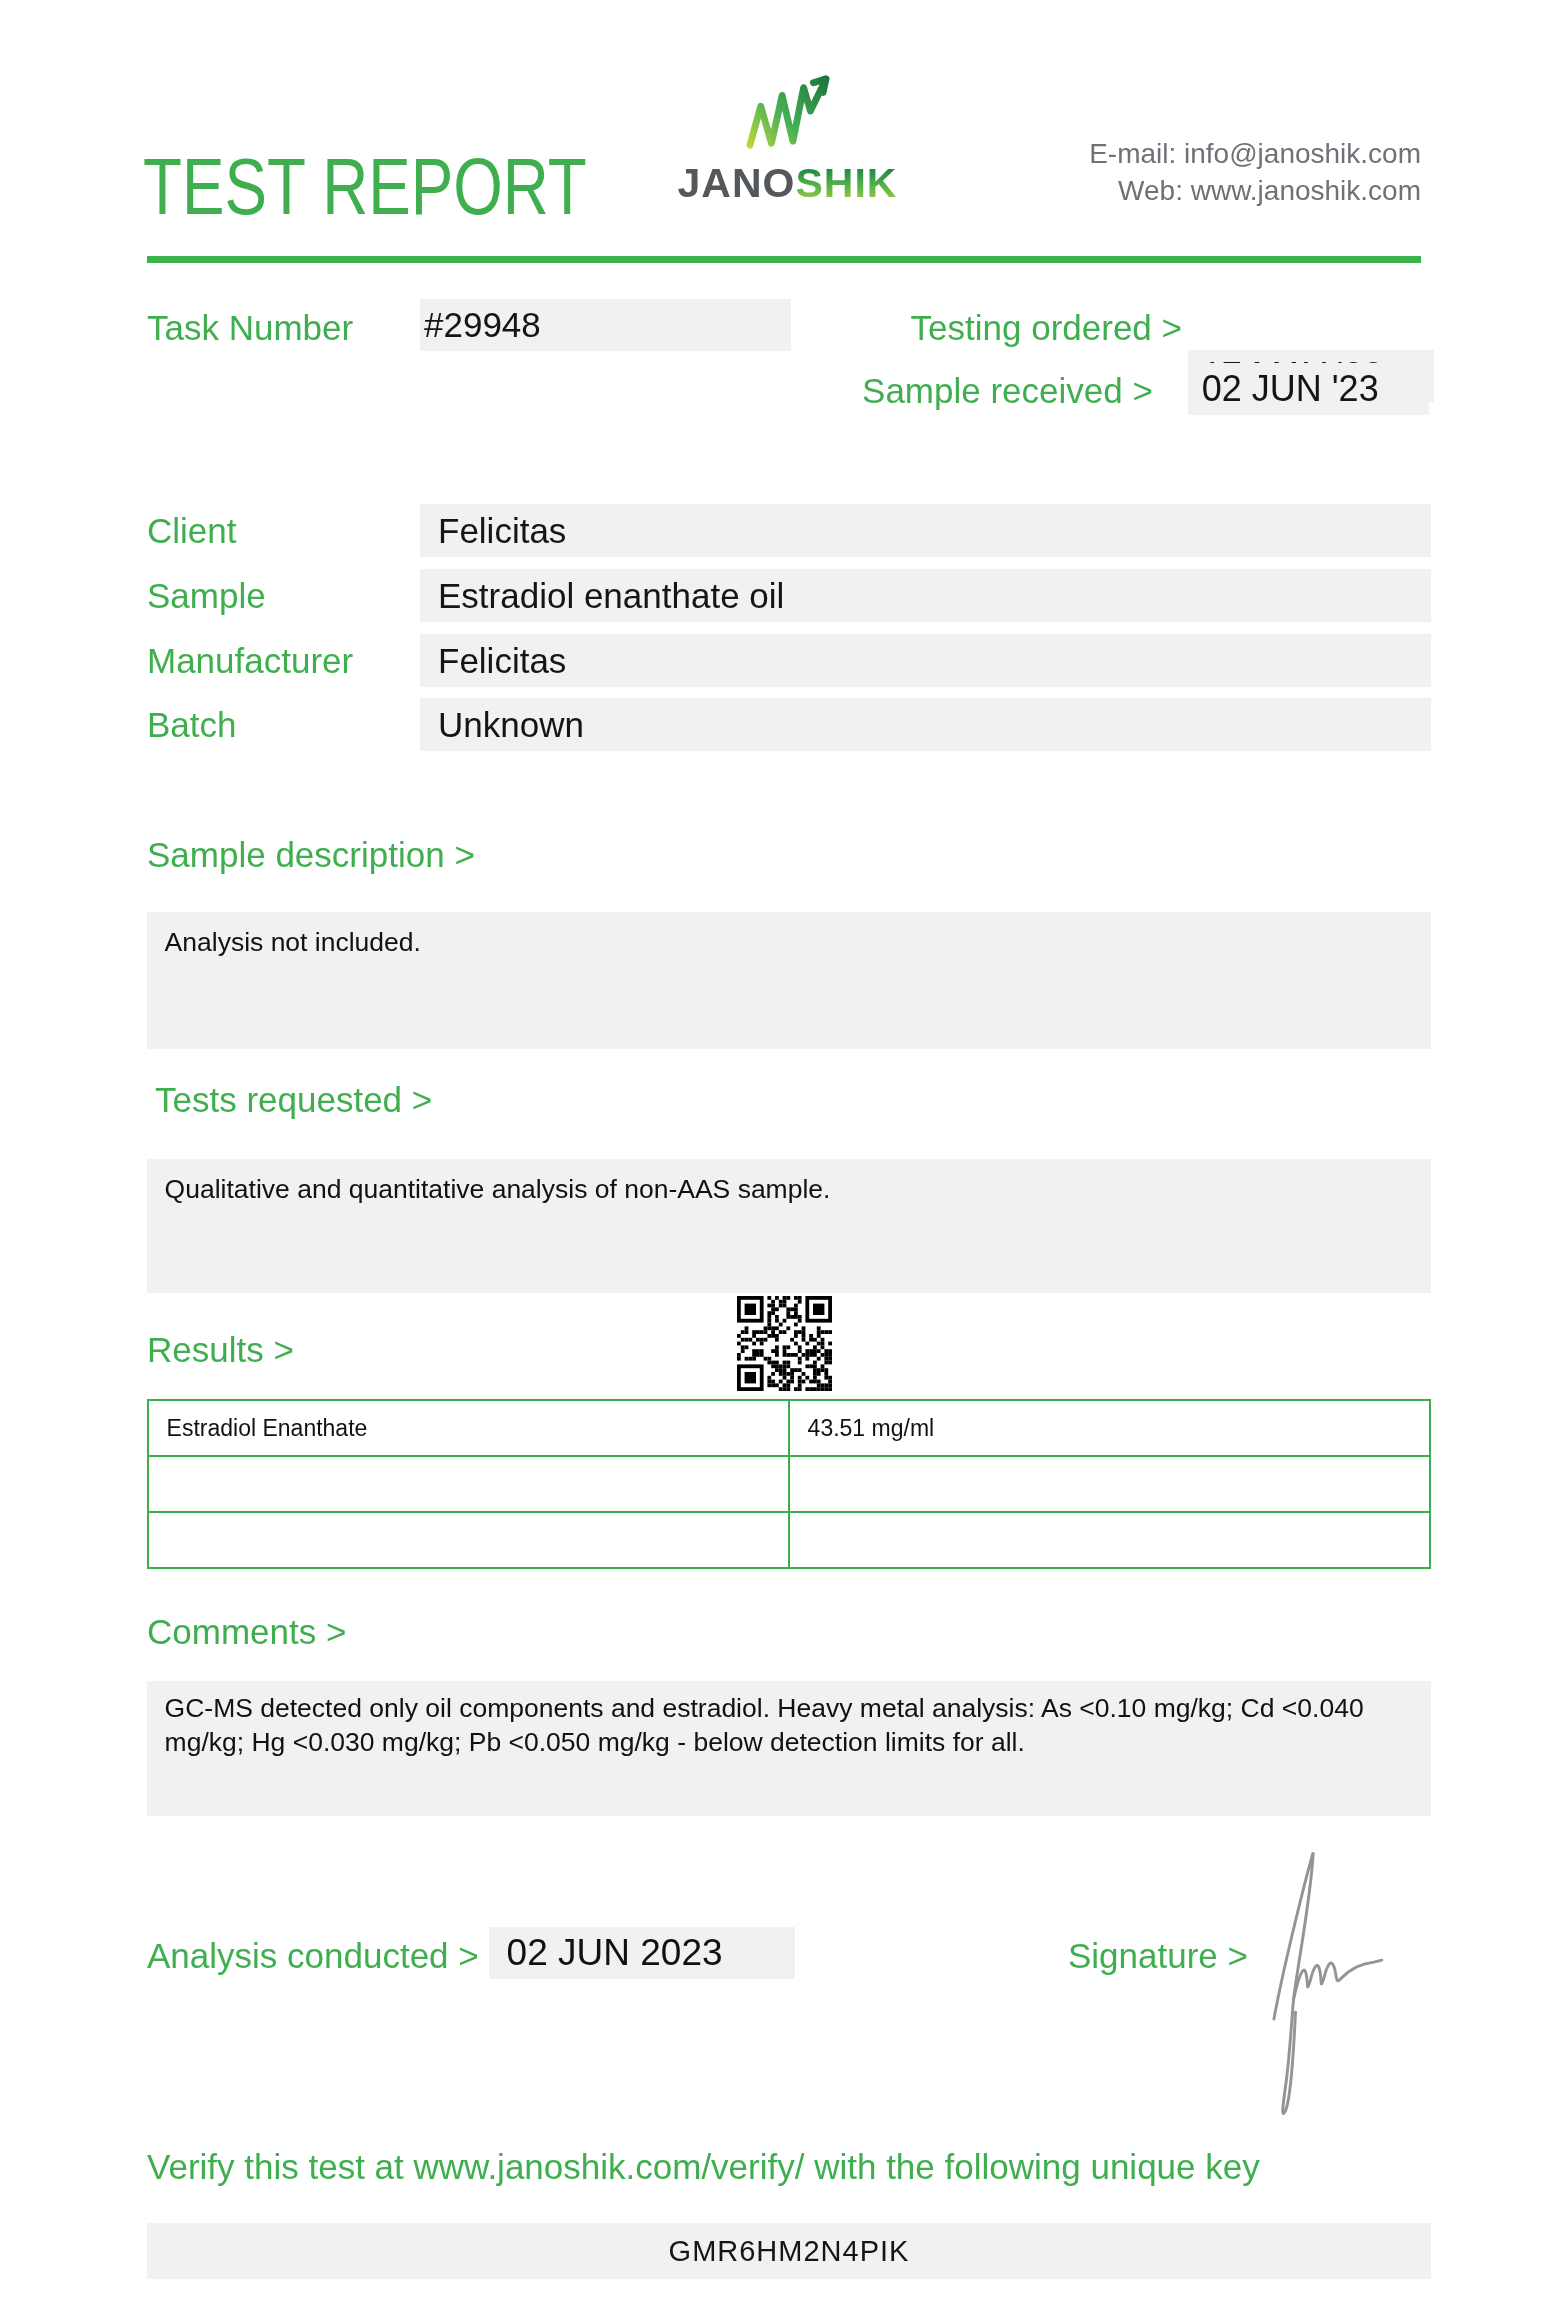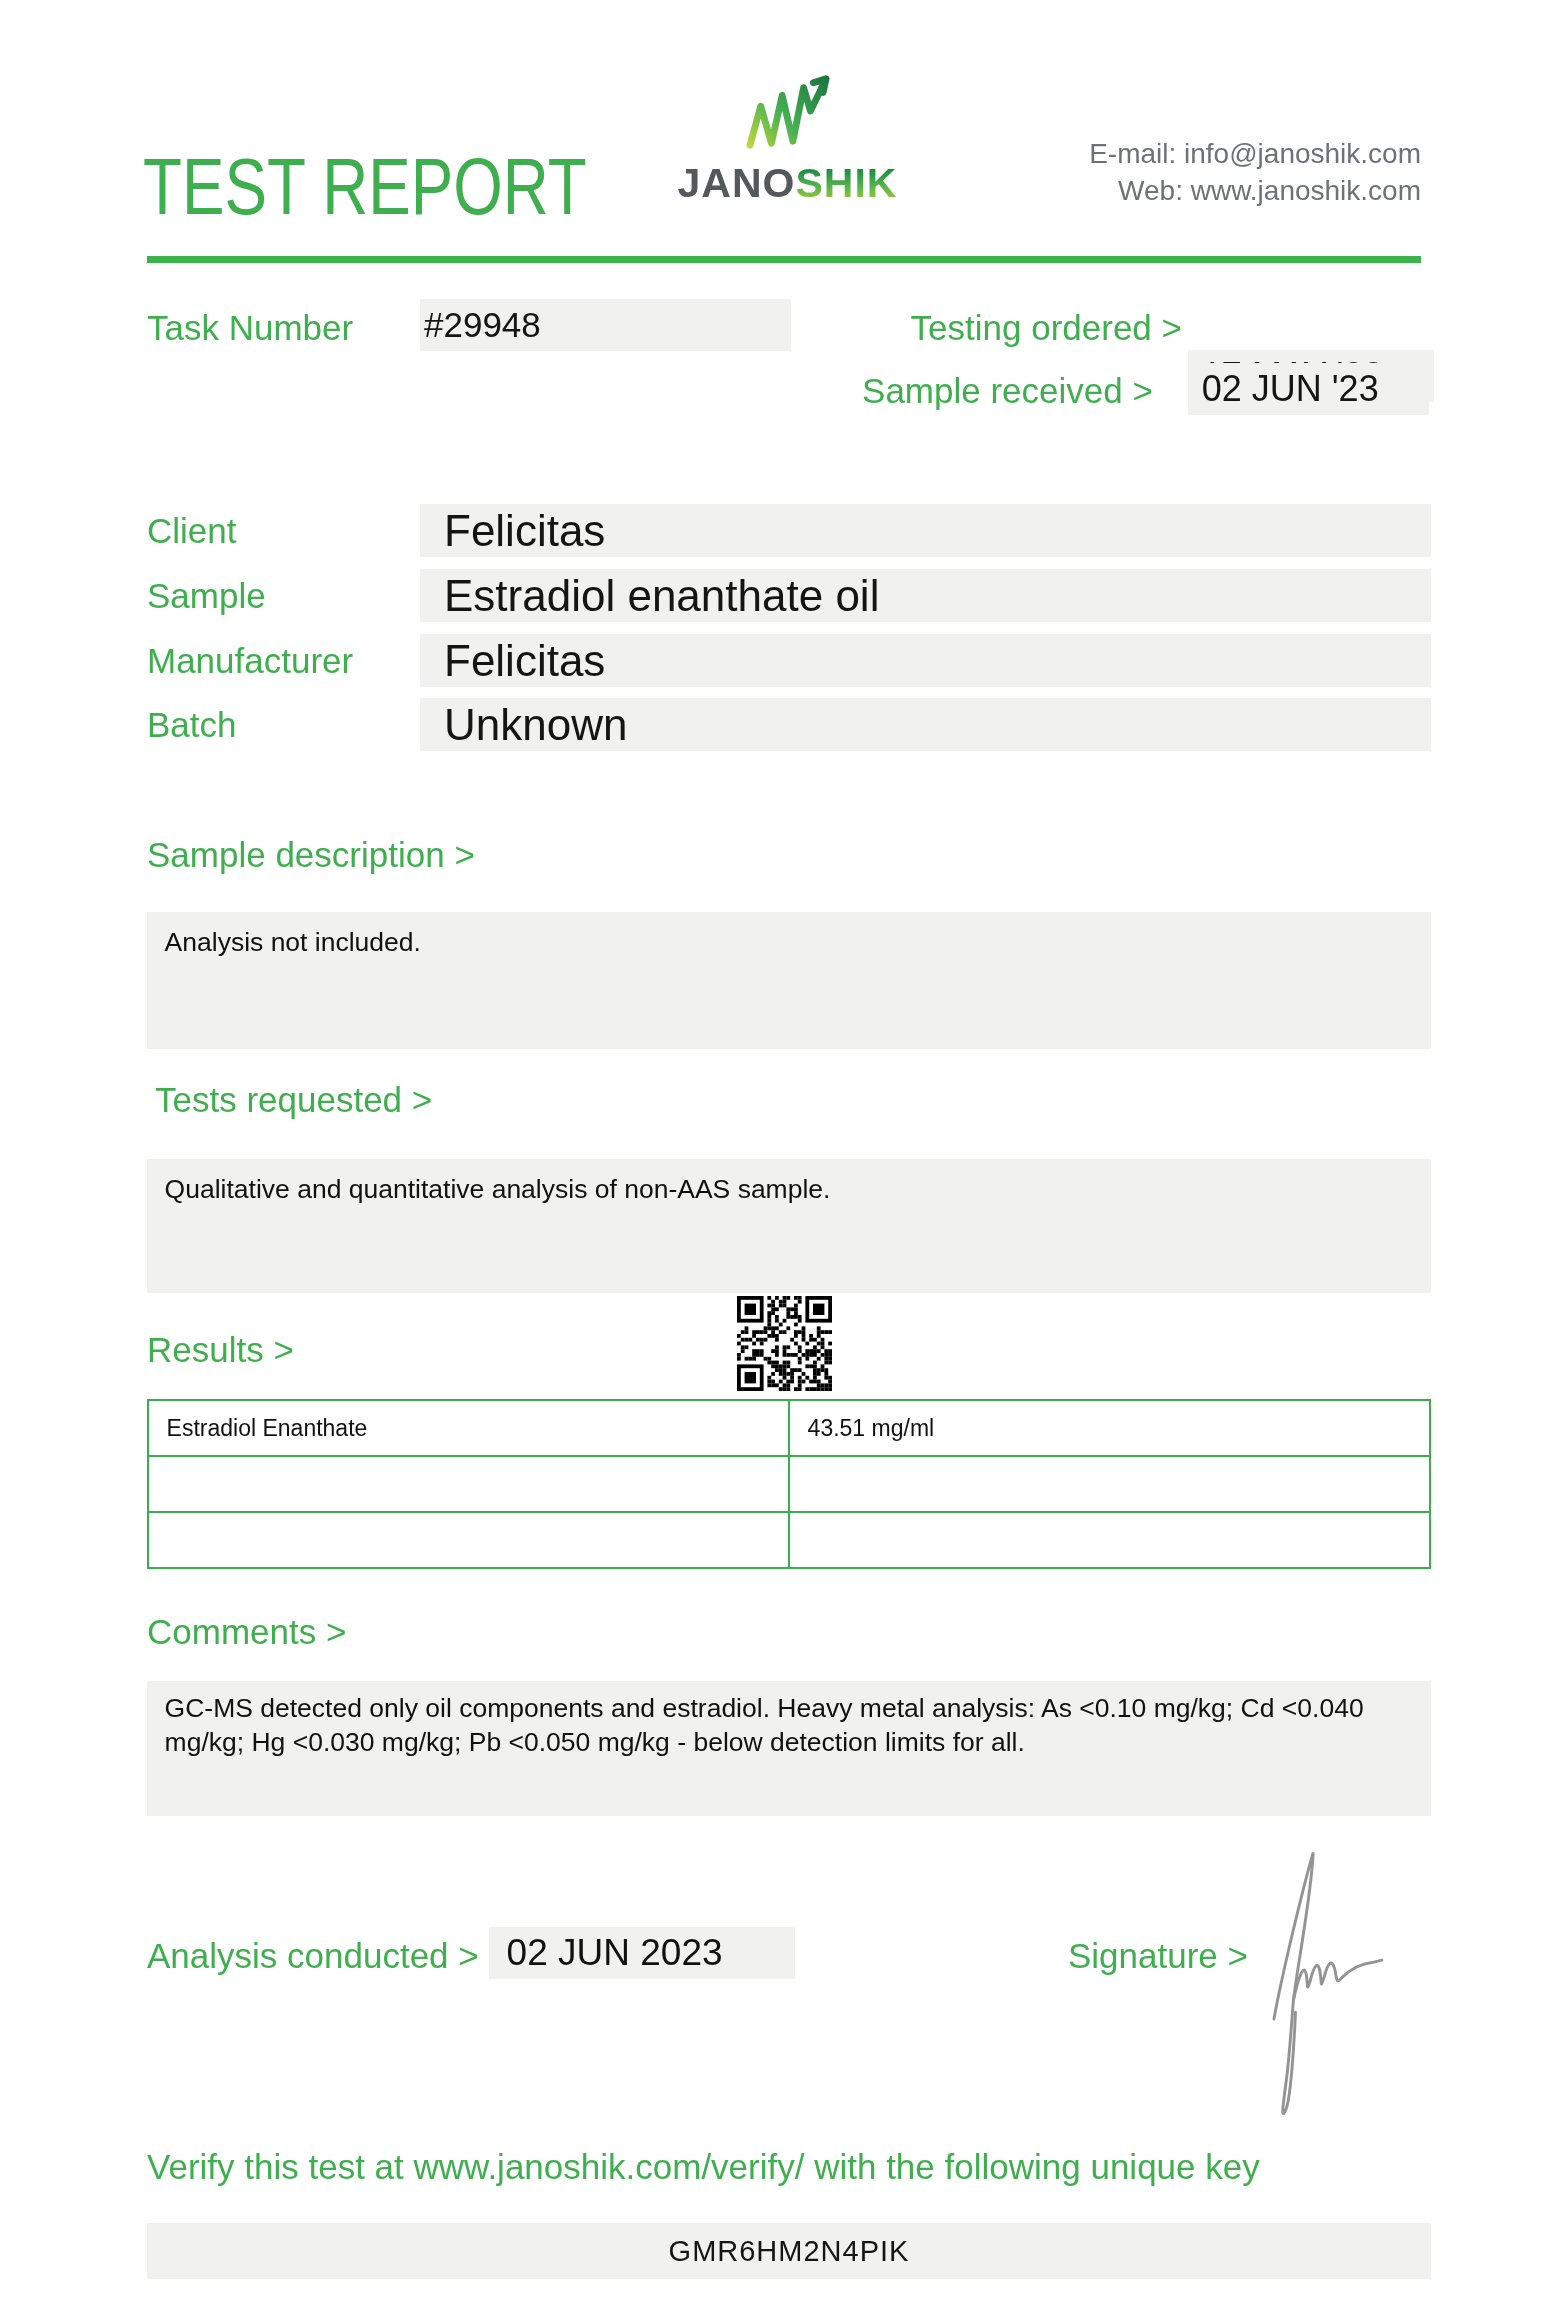--- a/index.html
+++ b/index.html
@@ -50,21 +50,21 @@
   .ordered-label  { left:833px; top:308px; width:349px; text-align:right; }
   .received-label { left:833px; top:371px; width:349px; text-align:center; }
   .ordered-box  { left:1188px; top:314px; width:246px; height:52px;margin-top:36px; }
   .received-box { left:1188px; top:363px; width:241px; height:52px; }
   .date-box span { display:block; padding-left:13.7px; line-height:52px; font-size:36px; }
 
   
   .info-rows { left:147px; top:504px; width:1284px; }
   .info-row { display:flex; align-items:stretch; margin-bottom:11.8px; height:53px; }
   .info-row .lbl { width:273px; font-size:35px; color:#3fae4e; line-height:53px; }
-  .info-row .val { flex:1; background:#f1f1f0; font-size:44px; color:#151515; line-height:53px; padding-left:24px; }
+  .info-row .val { flex:1; background:#f1f1f0; font-size:35px; color:#151515; line-height:53px; padding-left:18px; }
 
   
   .section-heading { font-size:35px; color:#3fae4e; white-space:nowrap; }
   .sd-heading { left:147px; top:835px; }
   .sd-box { left:147px; top:912px; width:1284px; height:137px; }
   .tr-heading { left:147px; top:1080px;margin-left:8px; }
   .tr-box { left:147px; top:1159px; width:1284px; height:134px; }
   .box-text { padding:12.7px 17.6px; font-size:26.5px; color:#111; line-height:34px; }
 
   

